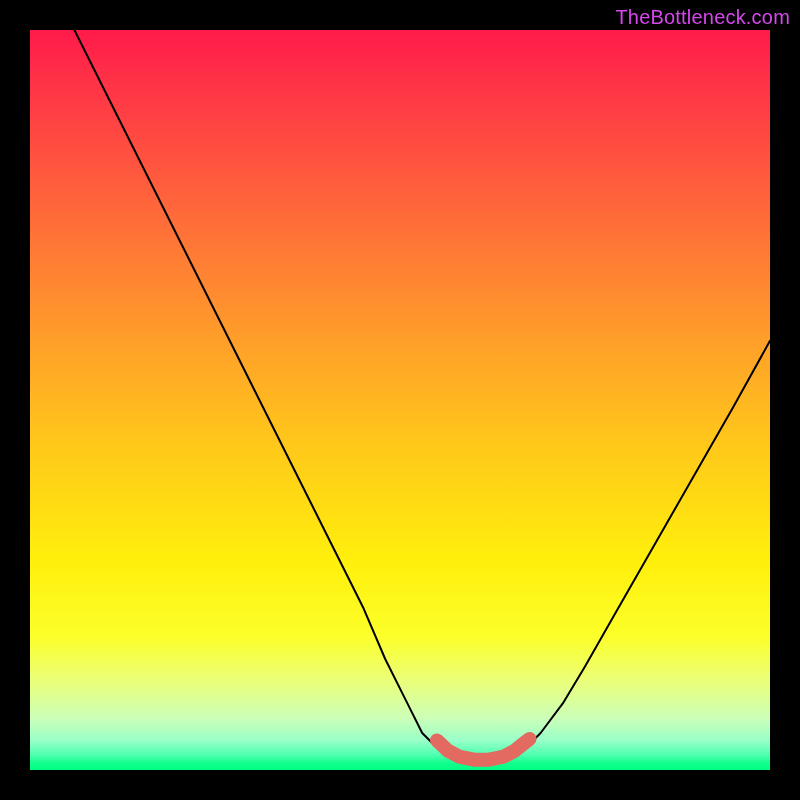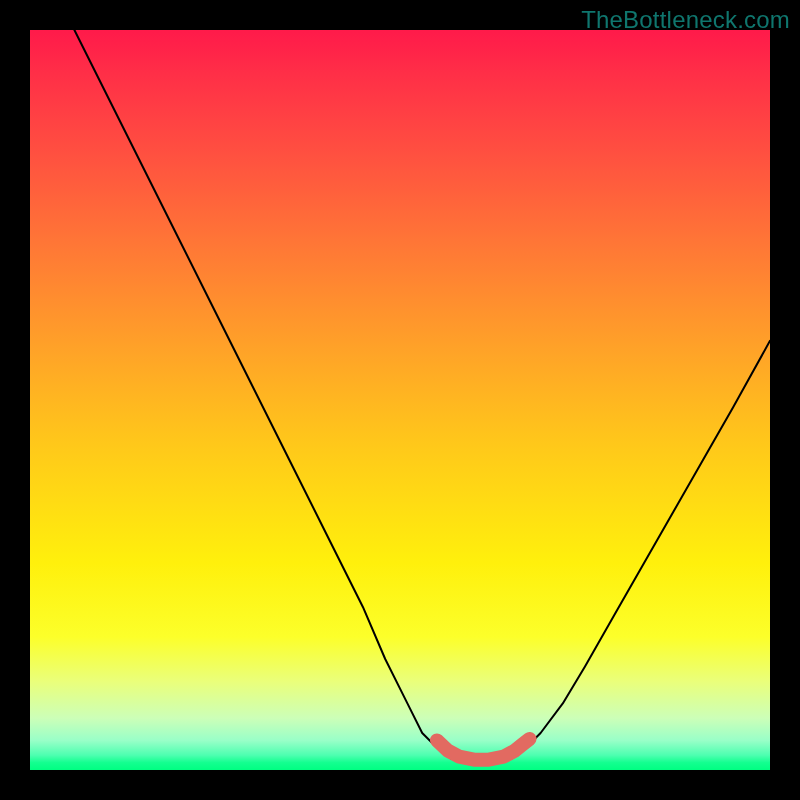--- a/index.html
+++ b/index.html
@@ -45,22 +45,22 @@
       #99ffc8 96%,
       #4dffb0 98%,
       #14ff90 99%,
       #00ff82 100%
     );
   }
   .watermark {
     position: absolute;
     top: 6px;
     right: 10px;
-    color: #0f766e;
-    font-size: 24px;
+    color: #d946ef;
+    font-size: 20px;
     font-weight: 400;
     letter-spacing: 0.2px;
     font-family: Arial, Helvetica, sans-serif;
   }
   svg.curves {
     position: absolute;
     left: 0;
     top: 0;
     width: 100%;
     height: 100%;

